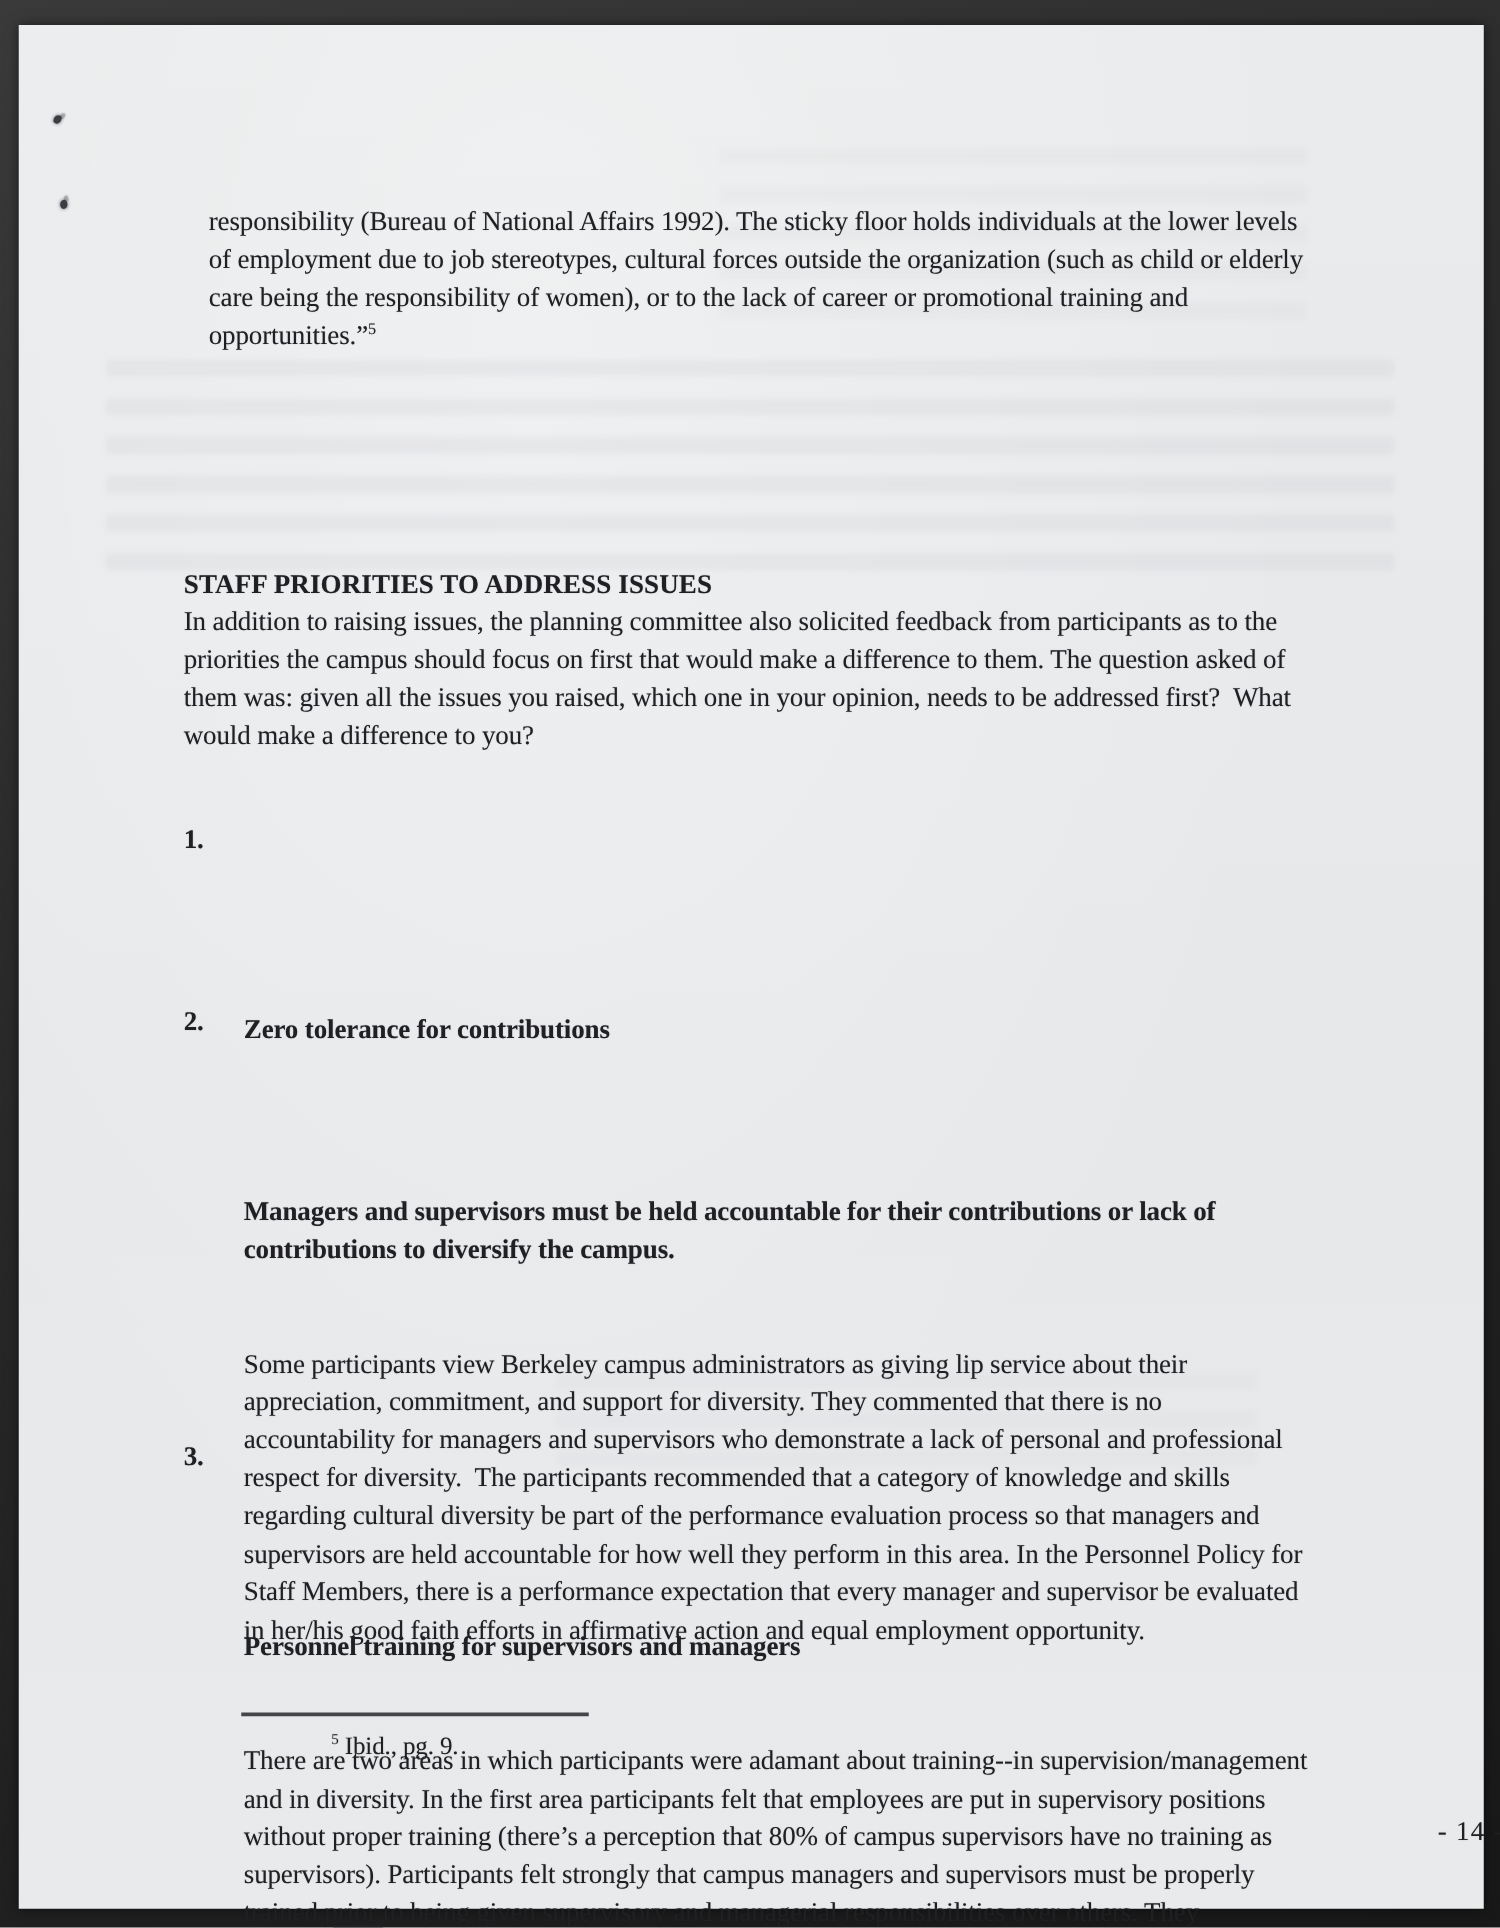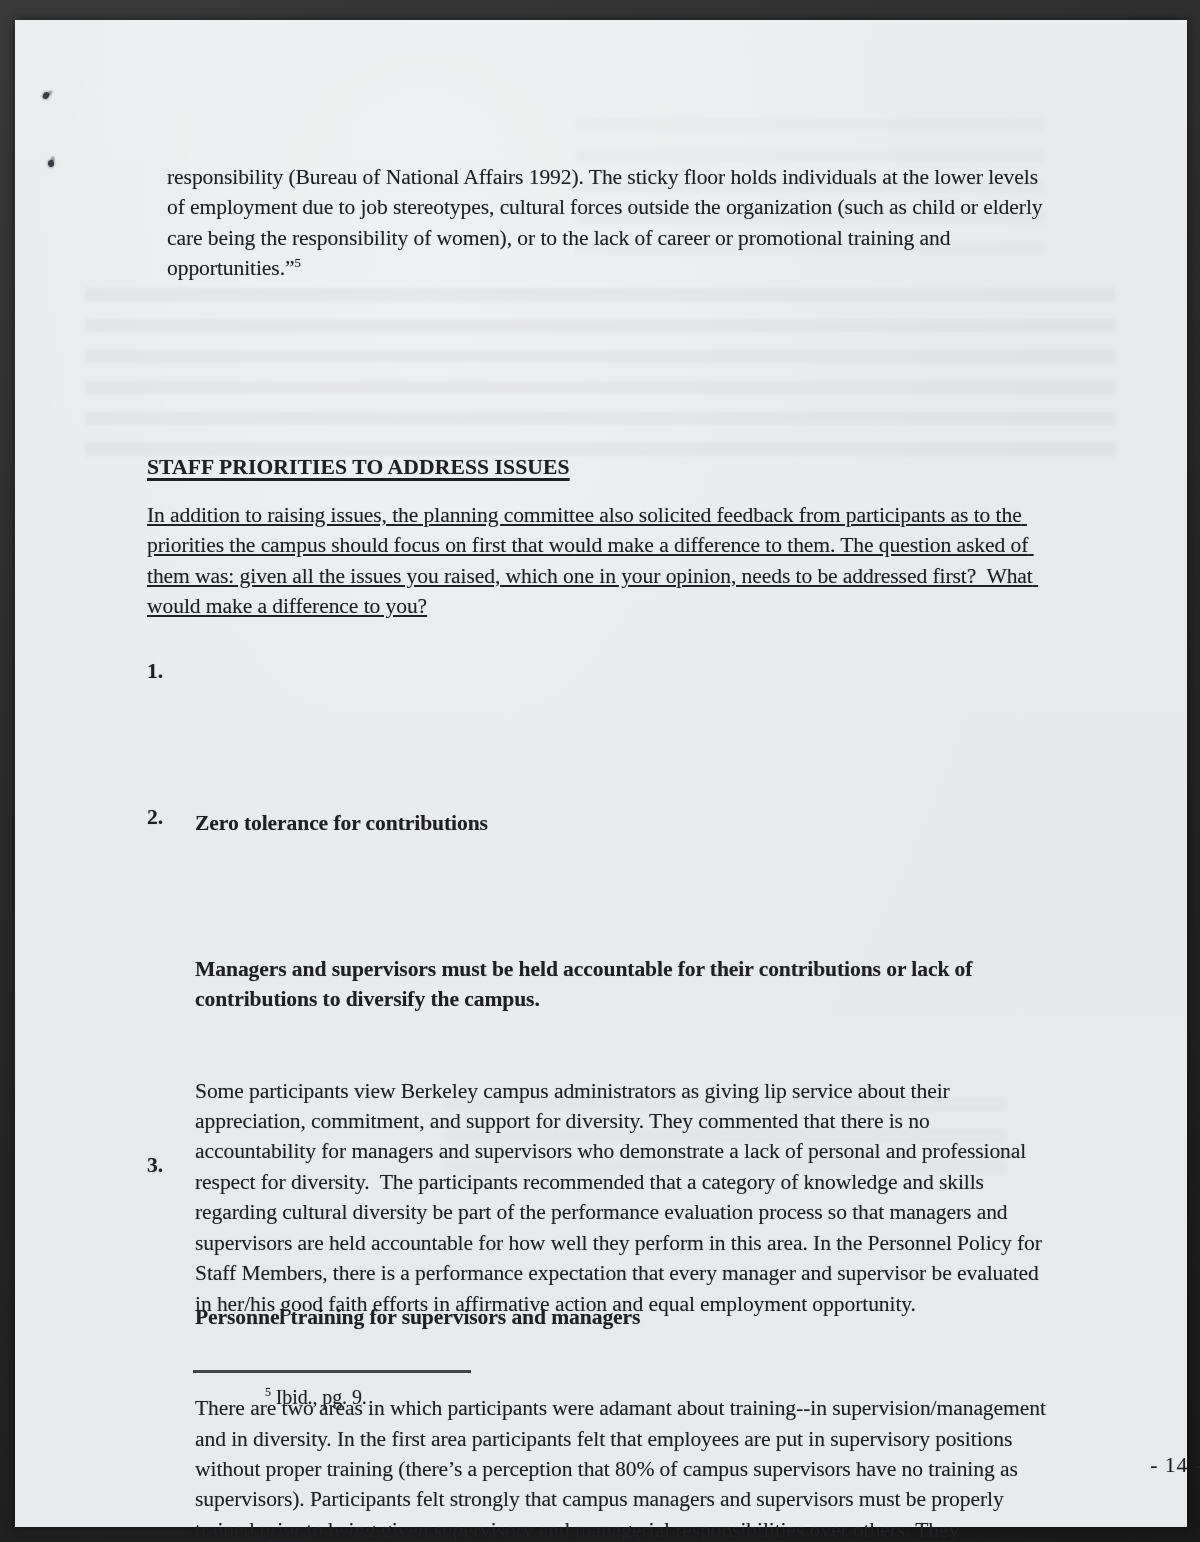--- a/index.html
+++ b/index.html
@@ -25,26 +25,25 @@
     line-height: 30.4px;
     letter-spacing: -0.1px;
     white-space: pre-wrap;
     text-shadow: 0 0 1px rgba(32,32,36,0.28);
     margin: 0;
   }
   .intro   { left: 132px; top: 142px; width: 888px; margin-left: 20px; }
   .heading {
     left: 132px; top: 432px;
     font-weight: bold;
-    text-decoration: underline;
     text-decoration-thickness: 2.5px;
     text-underline-offset: 4px;
     letter-spacing: 0.1px;
   }
-  .section-intro { left: 132px; top: 480px; width: 906px; text-decoration: underline; }
+  .section-intro { left: 132px; top: 462px; width: 906px; }
   .item { position: absolute; left: 132px; width: 905px; }
   .item-1 { top: 636px; }
   .item-2 { top: 782px; }
   .item-3 { top: 1130px; }
   .item .num {
     position: absolute; left: 0; top: 0;
     font-weight: bold;
   }
   .item .content { margin-left: 48px; width: 858px; }
   .item-title { font-weight: bold; }

